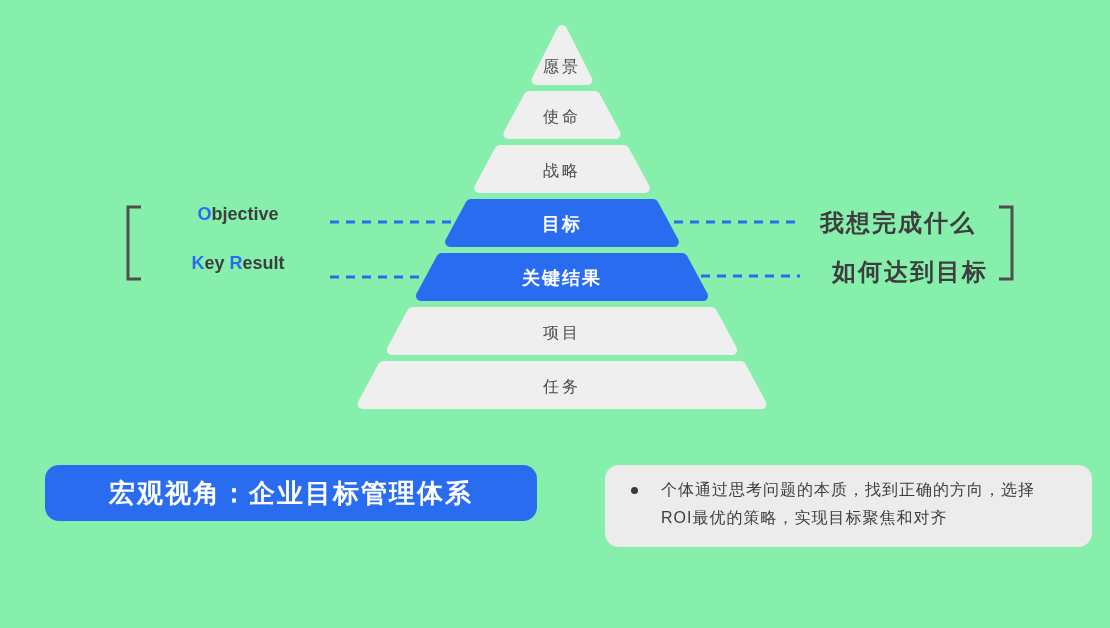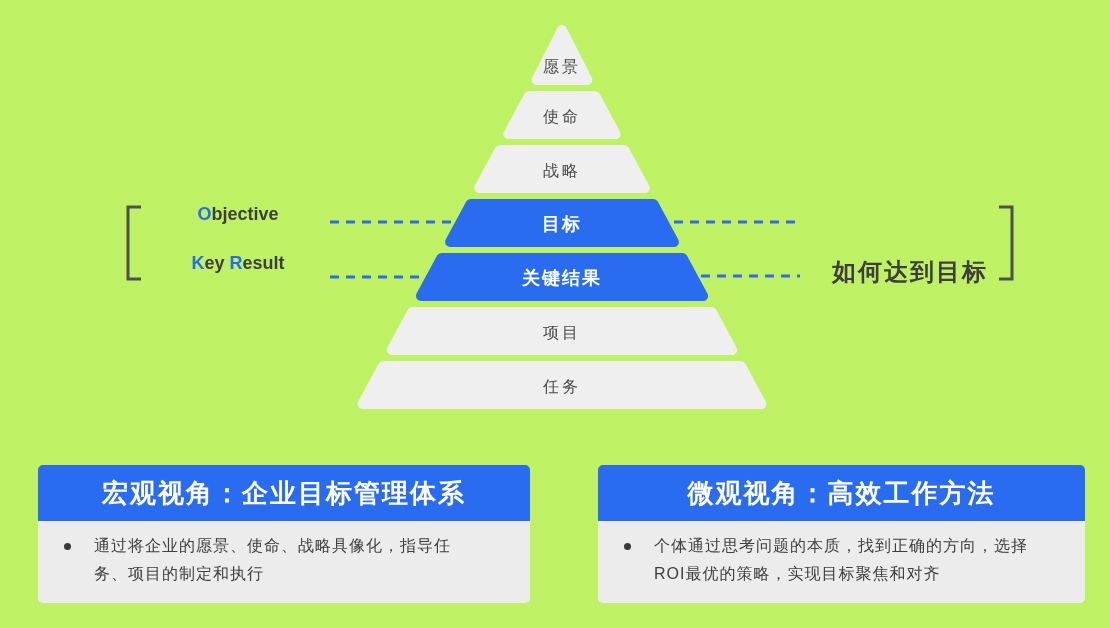--- a/index.html
+++ b/index.html
@@ -7,21 +7,21 @@
     --pyr-gray:#EFEFEF;
     --pyr-gray-text:#4A4A4A;
     --body-bg:#ECECEC;
     --text-dark:#3E3E3E;
     --bracket:#4F4F4F;
   }
   *{margin:0;padding:0;box-sizing:border-box;}
   html,body{background:#fff;}
   body{font-family:"Liberation Sans","DejaVu Sans",sans-serif;}
   .canvas{
-    position:relative;width:1110px;height:628px;background:#bef264;overflow:hidden;
+    position:relative;width:1110px;height:628px;background:#86efac;overflow:hidden;
   }
   svg.diagram{position:absolute;left:0;top:0;width:1110px;height:628px;}
   .pyr-label{font-family:"Liberation Sans","DejaVu Sans",sans-serif;}
   .pyr-label.gray{fill:var(--pyr-gray-text);font-size:16px;letter-spacing:3px;}
   .pyr-label.blue{fill:#FFFFFF;font-size:18px;font-weight:700;letter-spacing:2px;}
   .dash{stroke:var(--accent);stroke-width:3;stroke-dasharray:9 7;fill:none;}
   .bracket{stroke:var(--bracket);stroke-width:3;fill:none;}
 
   .eng-label{
     position:absolute;left:140px;width:196px;text-align:center;
@@ -33,21 +33,21 @@
 
   .cn-side-label{
     position:absolute;left:820px;width:180px;
     font-size:24px;font-weight:700;color:var(--text-dark);
     letter-spacing:2px;white-space:nowrap;
   }
   #objective-question{top:207px;}
   #key-result-question{top:256px;margin-left:12px;}
 
   .info-box{
-    position:absolute;top:465px;border-radius:5px;overflow:hidden;
+    position:absolute;top:465px;border-radius:14px;overflow:hidden;margin-left:7px;
   }
   #left-box{left:38px;width:492px;}
   #right-box{left:598px;width:487px;}
   .box-header{
     height:56px;line-height:56px;background:var(--accent);
     color:#fff;font-size:26px;font-weight:700;text-align:center;
     letter-spacing:2px;white-space:nowrap;
   }
   .box-body{
     background:var(--body-bg);padding:11px 24px 15px 24px;min-height:78px;
@@ -91,34 +91,28 @@
         <path d="M 412.32 312 L 711.6800000000001 312 L 732.2 350 L 391.79999999999995 350 Z" fill="#EFEFEF" stroke="#EFEFEF" stroke-width="10" stroke-linejoin="round"></path>
         <text x="562" y="332" text-anchor="middle" dominant-baseline="central" class="pyr-label gray">项目</text>
         <path d="M 383.15999999999997 366 L 740.84 366 L 761.36 404 L 362.64 404 Z" fill="#EFEFEF" stroke="#EFEFEF" stroke-width="10" stroke-linejoin="round"></path>
         <text x="562" y="386" text-anchor="middle" dominant-baseline="central" class="pyr-label gray">任务</text>
       </g>
   </svg>
 
   <div class="eng-label" id="objective-label"><span class="accent">O</span><span>bjective</span></div>
   <div class="eng-label" id="key-result-label"><span class="accent">K</span><span>ey </span><span class="accent">R</span><span>esult</span></div>
 
+  <div class="cn-side-label" id="objective-question">我想完成什么</div>
   <div class="cn-side-label" id="key-result-question">如何达到目标</div>
 
   <div class="info-box" id="left-box">
     <div class="box-header">宏观视角：企业目标管理体系</div>
-    <div class="box-body">
-      <div class="bullet-item">
-        <span class="bullet-dot"></span>
-        <span class="bullet-text">通过将企业的愿景、使命、战略具像化，指导任务、项目的制定和执行</span>
-      </div>
-    </div>
   </div>
 
   <div class="info-box" id="right-box">
-    <div class="box-header">微观视角：高效工作方法</div>
     <div class="box-body">
       <div class="bullet-item">
         <span class="bullet-dot"></span>
         <span class="bullet-text">个体通过思考问题的本质，找到正确的方向，选择ROI最优的策略，实现目标聚焦和对齐</span>
       </div>
     </div>
   </div>
 
 </div>
 

